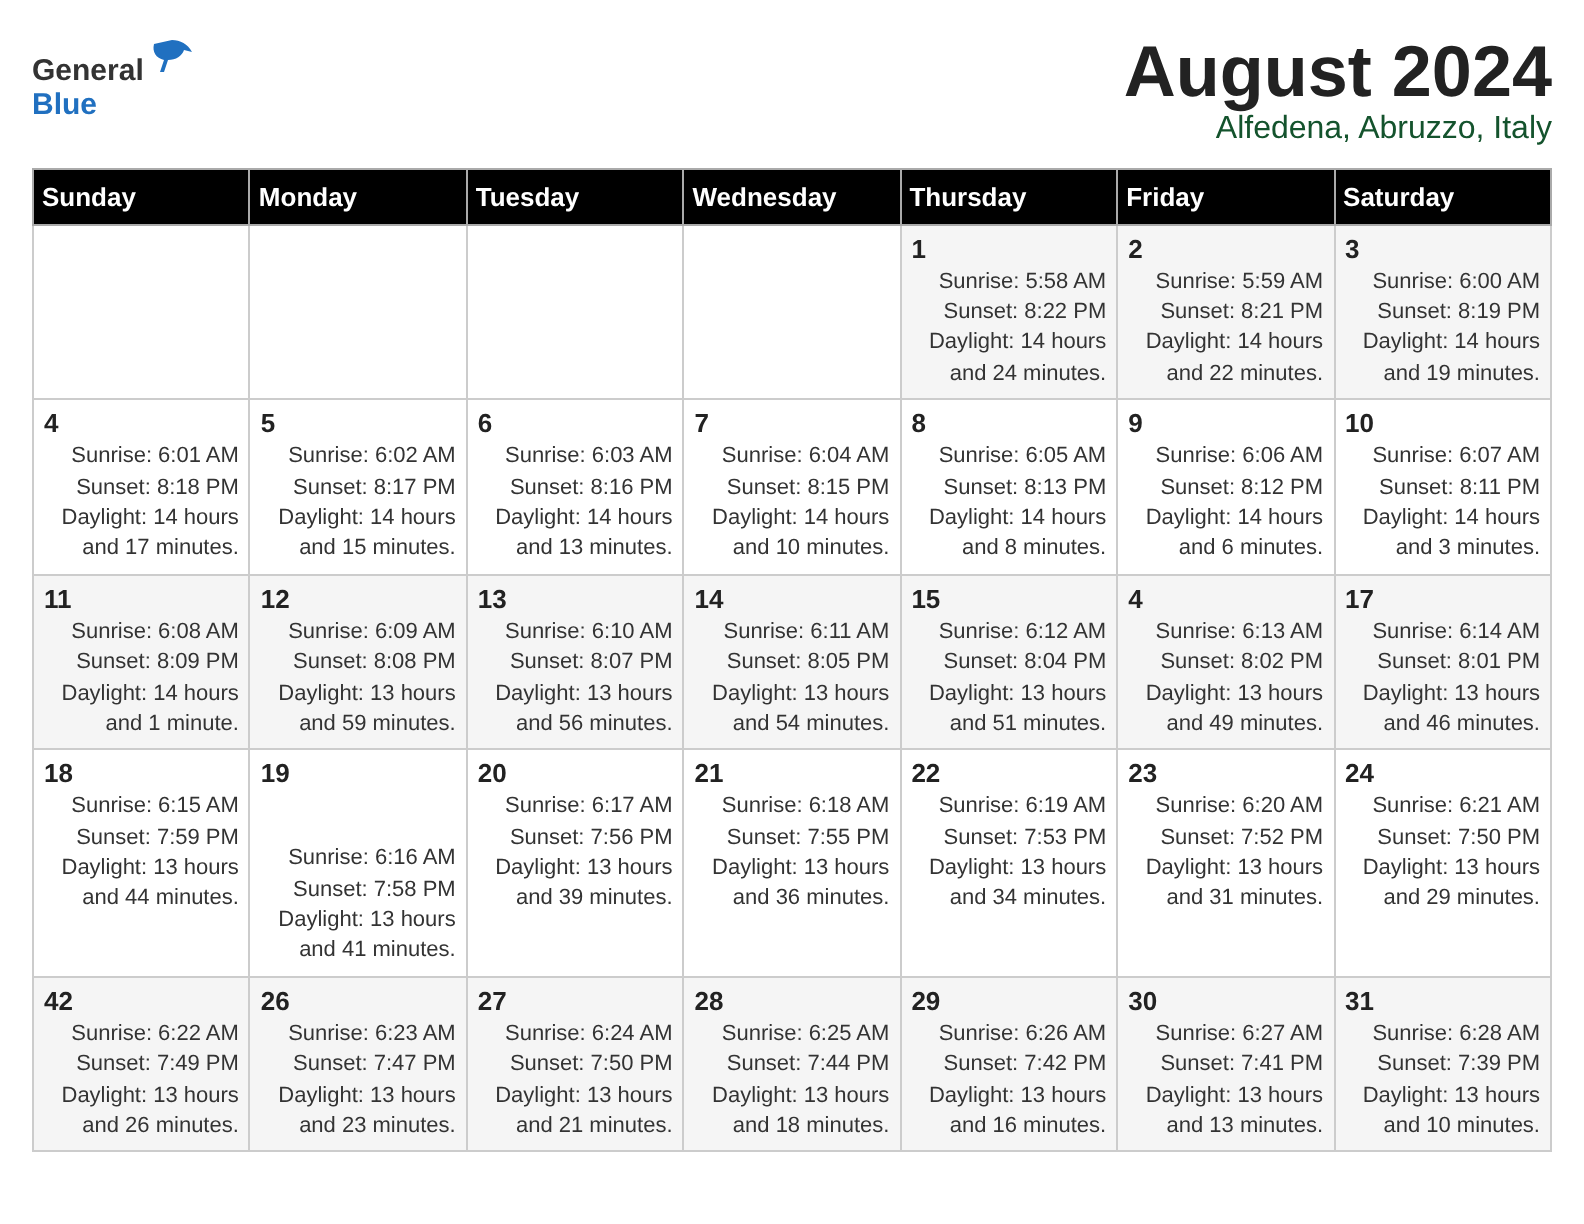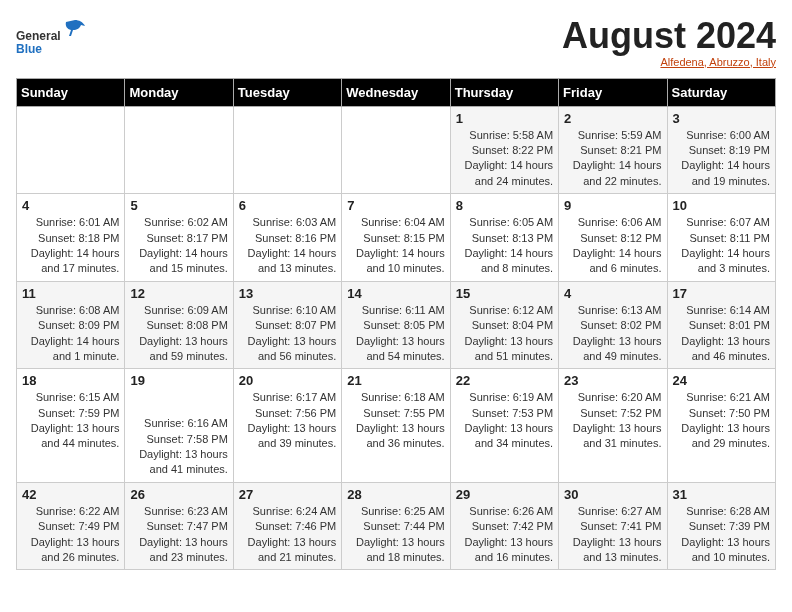--- a/index.html
+++ b/index.html
@@ -14,44 +14,43 @@
       display: flex;
       justify-content: space-between;
       align-items: flex-start;
       margin-bottom: 10px;
     }
     .logo {
       display: flex;
       align-items: center;
     }
     .logo-text {
-      font-size: 12px;
+      font-size: 15px;
       font-weight: bold;
       line-height: 1.1;
     }
     .logo-general { color: #333; }
     .logo-blue { color: #2070c0; margin-top: 32px; }
     .logo-icon {
       width: 24px;
       height: 24px;
       margin-left: 2px;
     }
     .title-block {
       text-align: right;
     }
     .month-year {
       font-size: 36px;
       font-weight: bold;
       color: #222;
       line-height: 1.1;
     }
     .location {
-      font-size: 11px;
-      color: #c2410c;
-      text-decoration: underline;
+      font-size: 16px;
+      color: #14532d;
     }
     table {
       width: 100%;
       border-collapse: collapse;
       font-size: 11px;
     }
     thead tr th {
       background-color: #000000;
       color: #fff;
       padding: 6px 4px;
@@ -288,21 +287,21 @@
         </td>
         <td>
           <span class="day-number">26</span>
           <div class="day-info" style="white-space: pre-line;">Sunrise: 6:23 AM
 Sunset: 7:47 PM
 Daylight: 13 hours and 23 minutes.</div>
         </td>
         <td>
           <span class="day-number">27</span>
           <div class="day-info" style="white-space: pre-line;">Sunrise: 6:24 AM
-Sunset: 7:46 PM
+Sunset: 7:50 PM
 Daylight: 13 hours and 21 minutes.</div>
         </td>
         <td>
           <span class="day-number">28</span>
           <div class="day-info" style="white-space: pre-line;">Sunrise: 6:25 AM
 Sunset: 7:44 PM
 Daylight: 13 hours and 18 minutes.</div>
         </td>
         <td>
           <span class="day-number">29</span>

